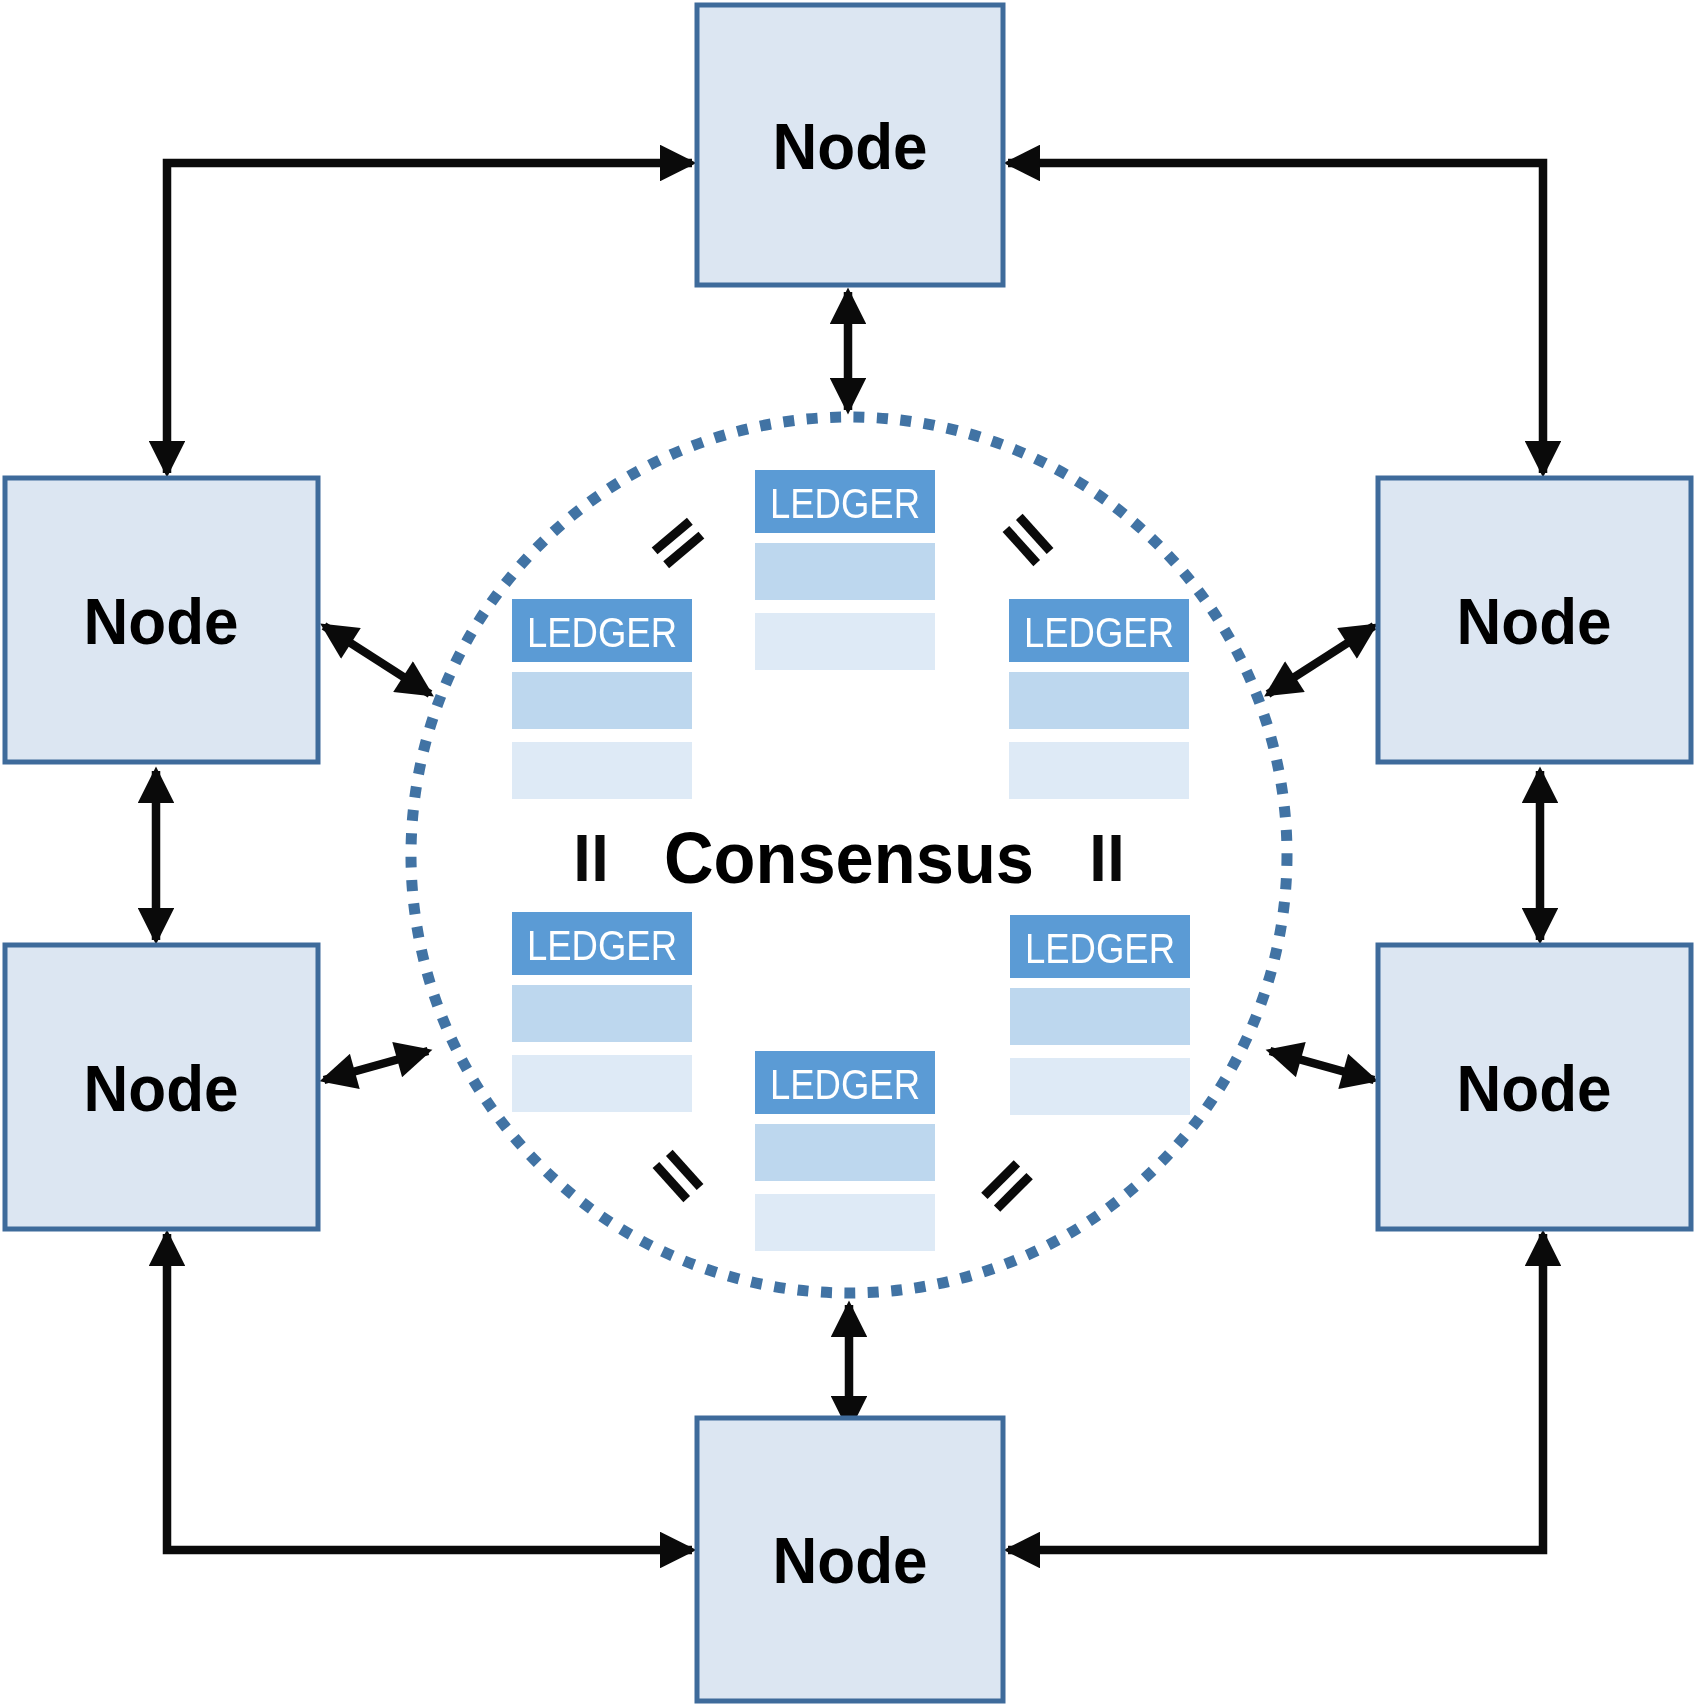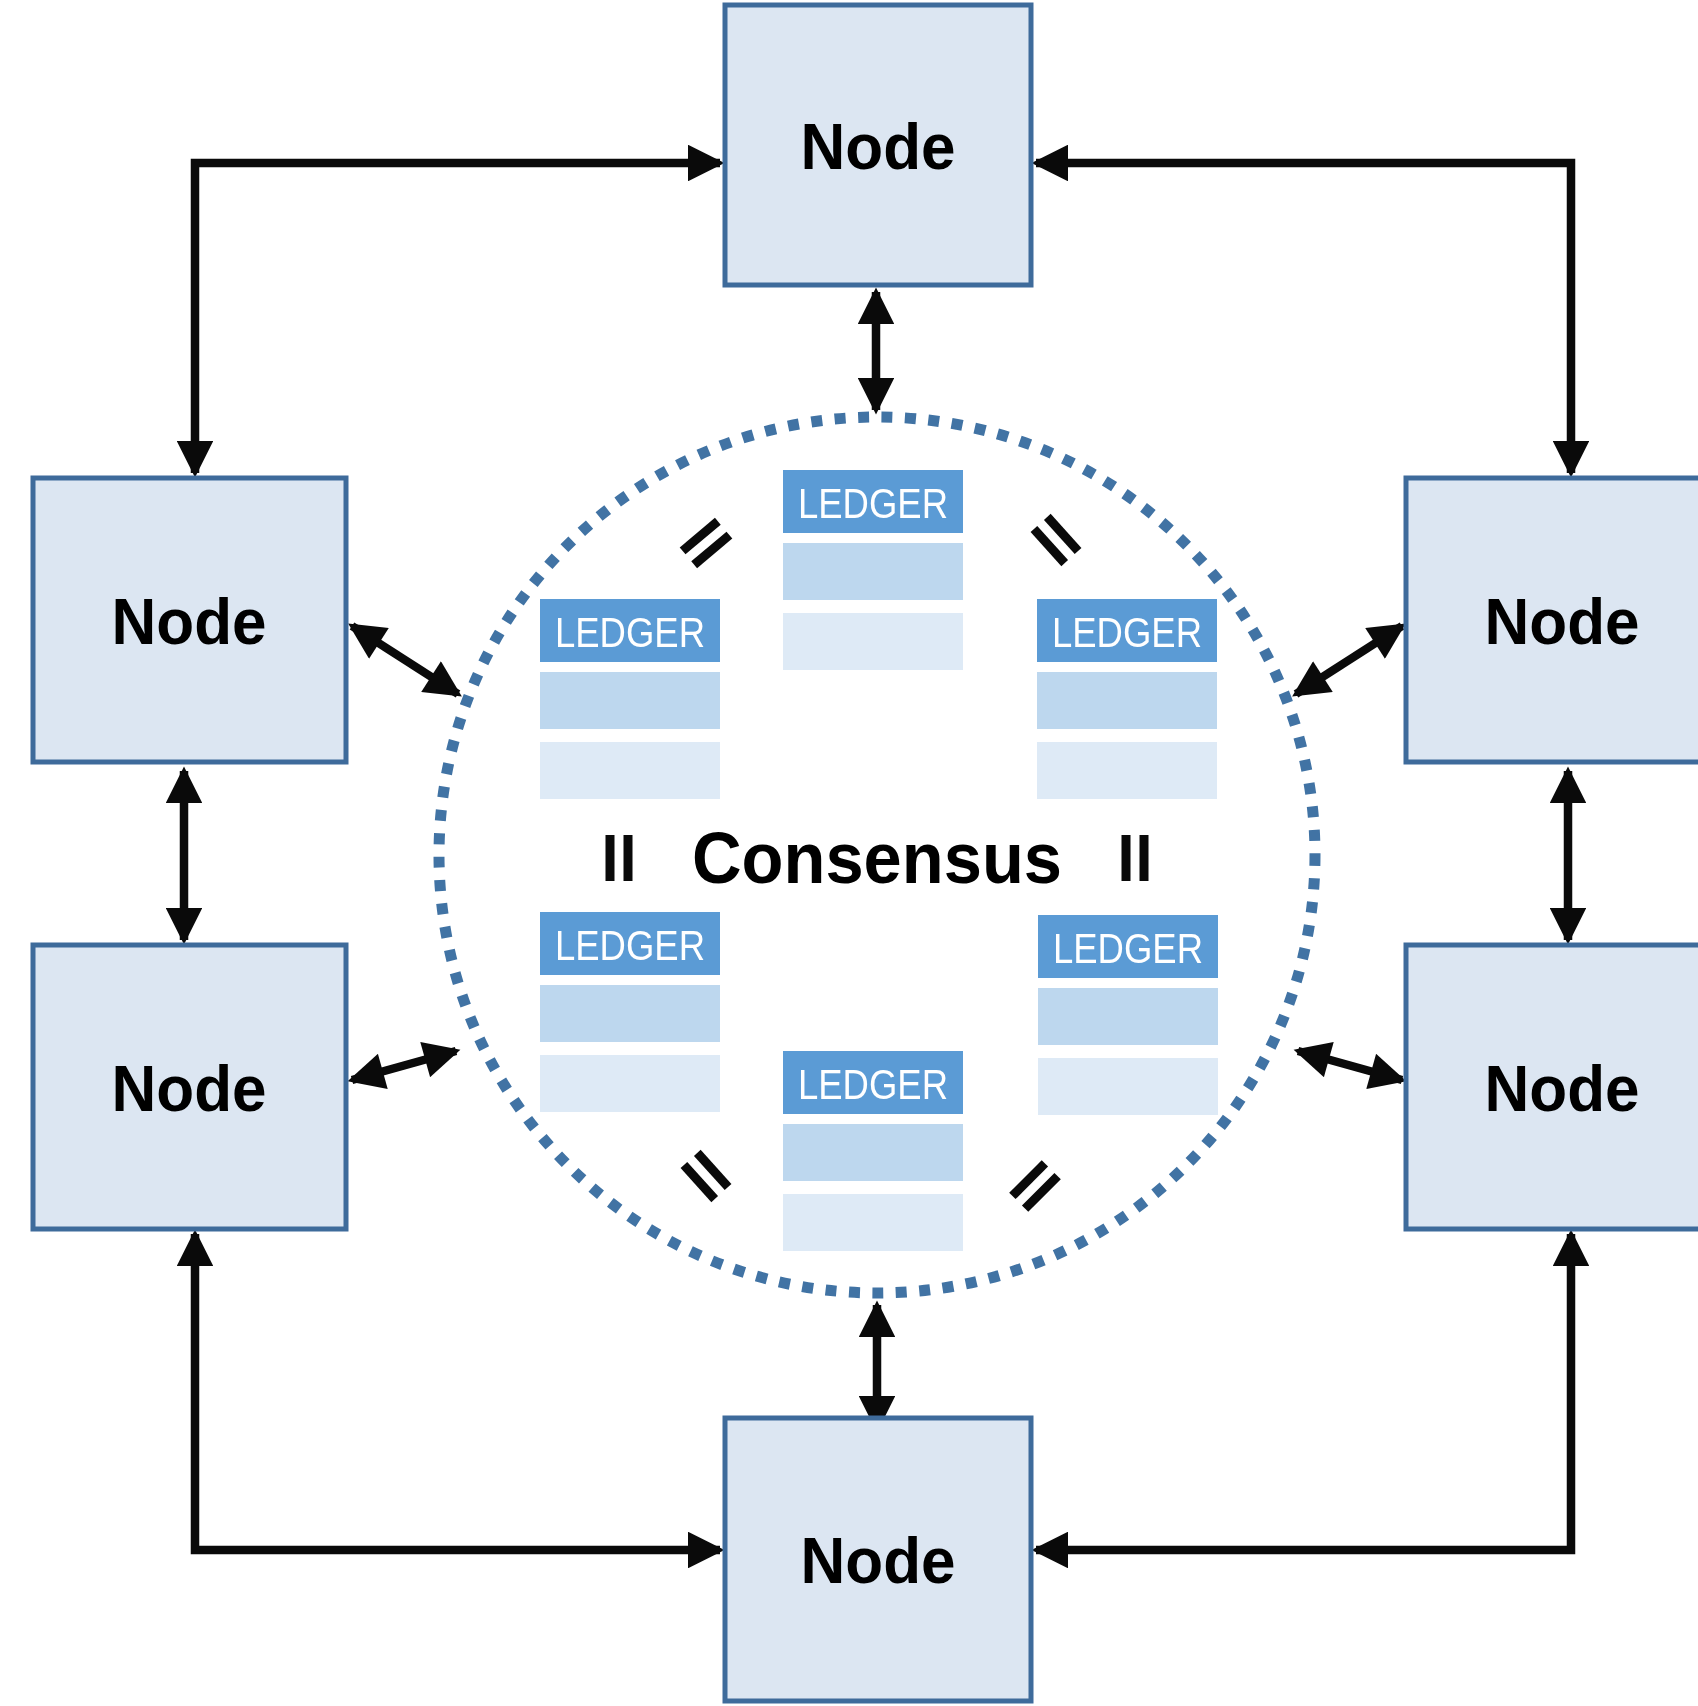--- a/index.html
+++ b/index.html
@@ -6,21 +6,20 @@
     margin: 0;
     padding: 0;
     background: #ffffff;
   }
   .stage {
     width: 1626px;
     height: 1706px;
     position: relative;
     background: #ffffff;
     font-family: "Liberation Sans", sans-serif;
-    margin-left: 28px;
   }
   svg { display: block; }
 
   .node-box {
     fill: var(--node-fill, #dce6f2);
     stroke: var(--node-border, #3e6b9b);
     stroke-width: 5;
   }
   .node-label {
     font-family: "Liberation Sans", sans-serif;

